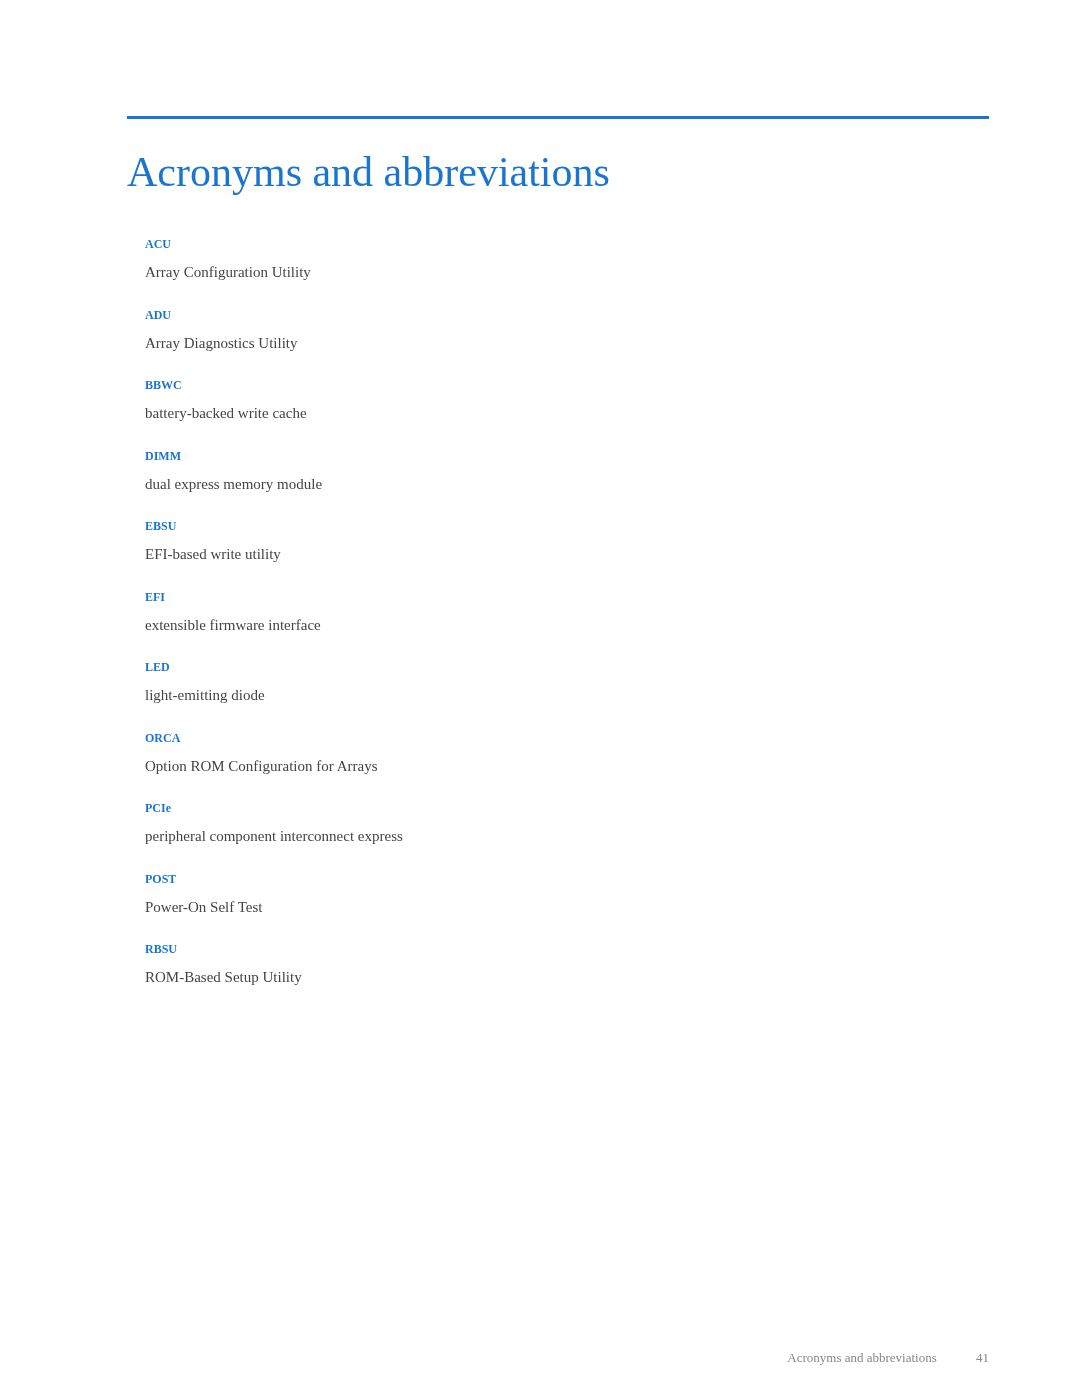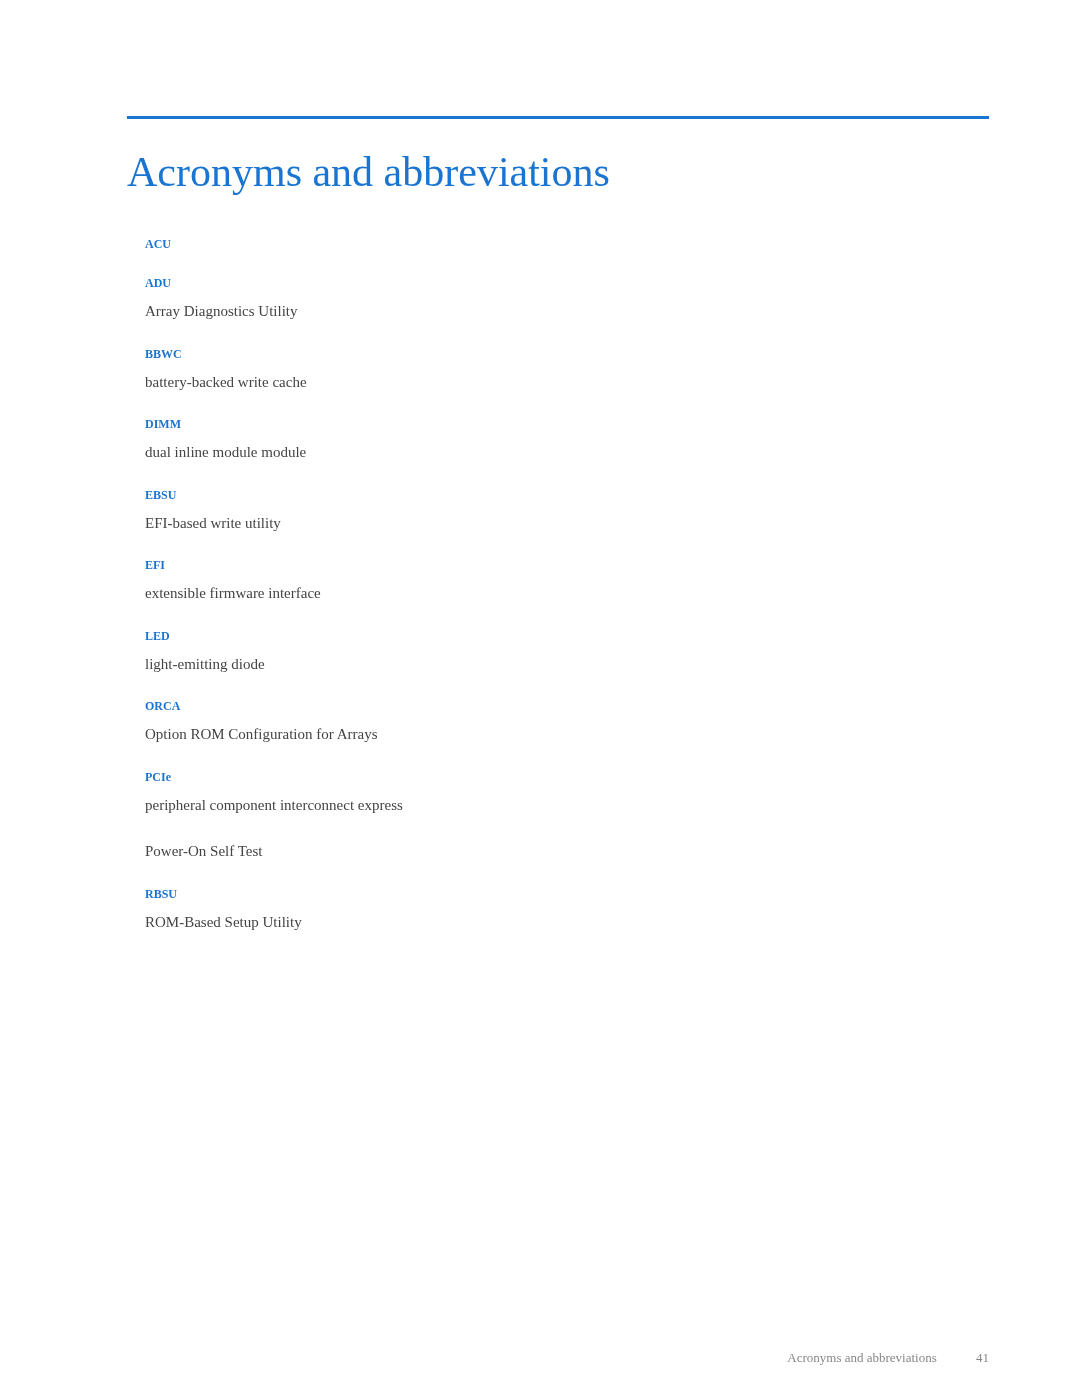--- a/index.html
+++ b/index.html
@@ -65,32 +65,33 @@
 </head>
 <body>
 
 <div class="page">
   <hr class="top-rule">
   <h1 class="page-title">Acronyms and abbreviations</h1>
 
   <div id="acronyms-list">
       <div class="acronym-section">
         <div class="acronym-term">ACU</div>
+        <div class="acronym-definition">Array Configuration Utility</div>
       </div>
       <div class="acronym-section">
         <div class="acronym-term">ADU</div>
         <div class="acronym-definition">Array Diagnostics Utility</div>
       </div>
       <div class="acronym-section">
         <div class="acronym-term">BBWC</div>
         <div class="acronym-definition">battery-backed write cache</div>
       </div>
       <div class="acronym-section">
         <div class="acronym-term">DIMM</div>
-        <div class="acronym-definition">dual inline module module</div>
+        <div class="acronym-definition">dual express memory module</div>
       </div>
       <div class="acronym-section">
         <div class="acronym-term">EBSU</div>
         <div class="acronym-definition">EFI-based write utility</div>
       </div>
       <div class="acronym-section">
         <div class="acronym-term">EFI</div>
         <div class="acronym-definition">extensible firmware interface</div>
       </div>
       <div class="acronym-section">
@@ -99,20 +100,21 @@
       </div>
       <div class="acronym-section">
         <div class="acronym-term">ORCA</div>
         <div class="acronym-definition">Option ROM Configuration for Arrays</div>
       </div>
       <div class="acronym-section">
         <div class="acronym-term">PCIe</div>
         <div class="acronym-definition">peripheral component interconnect express</div>
       </div>
       <div class="acronym-section">
+        <div class="acronym-term">POST</div>
         <div class="acronym-definition">Power-On Self Test</div>
       </div>
       <div class="acronym-section">
         <div class="acronym-term">RBSU</div>
         <div class="acronym-definition">ROM-Based Setup Utility</div>
       </div>
     </div>
 </div>
 
 <div class="footer"><span>Acronyms and abbreviations</span><span>    </span><span>41</span></div>

